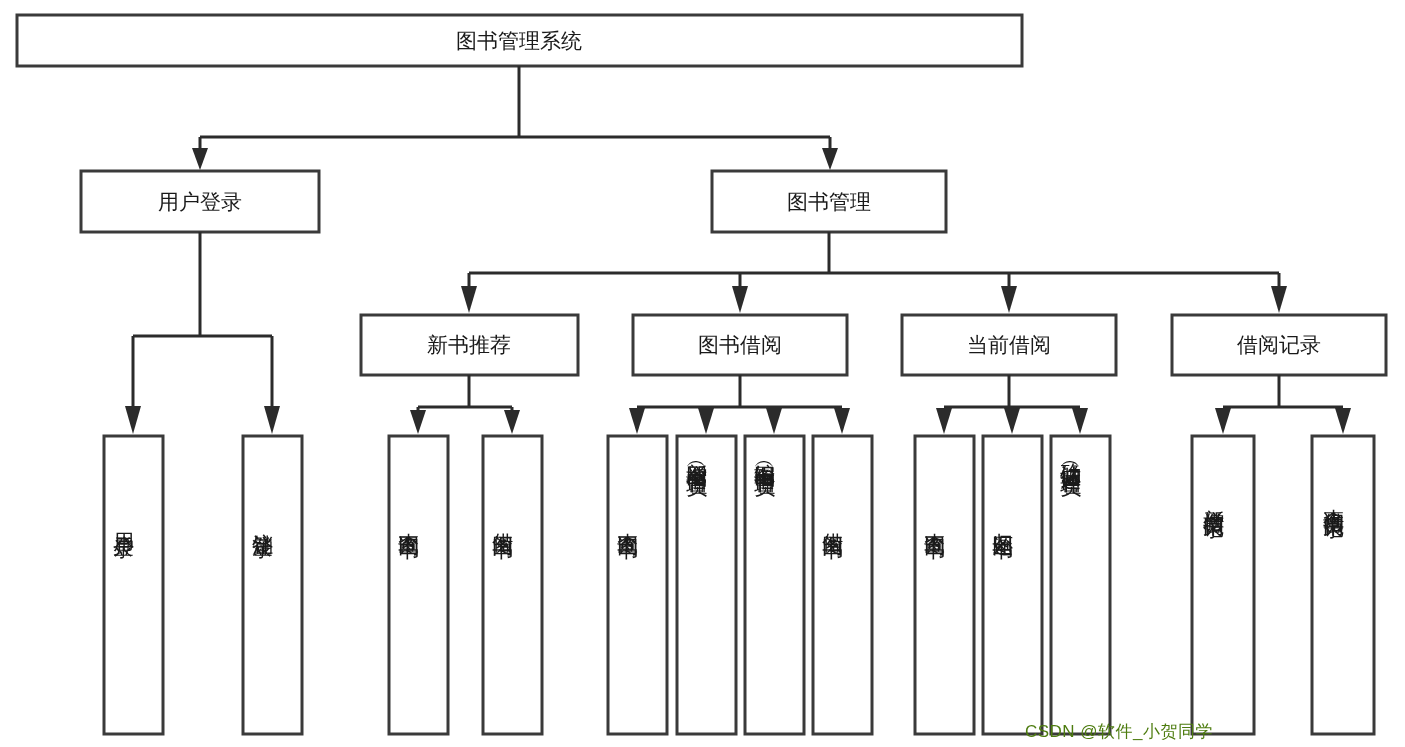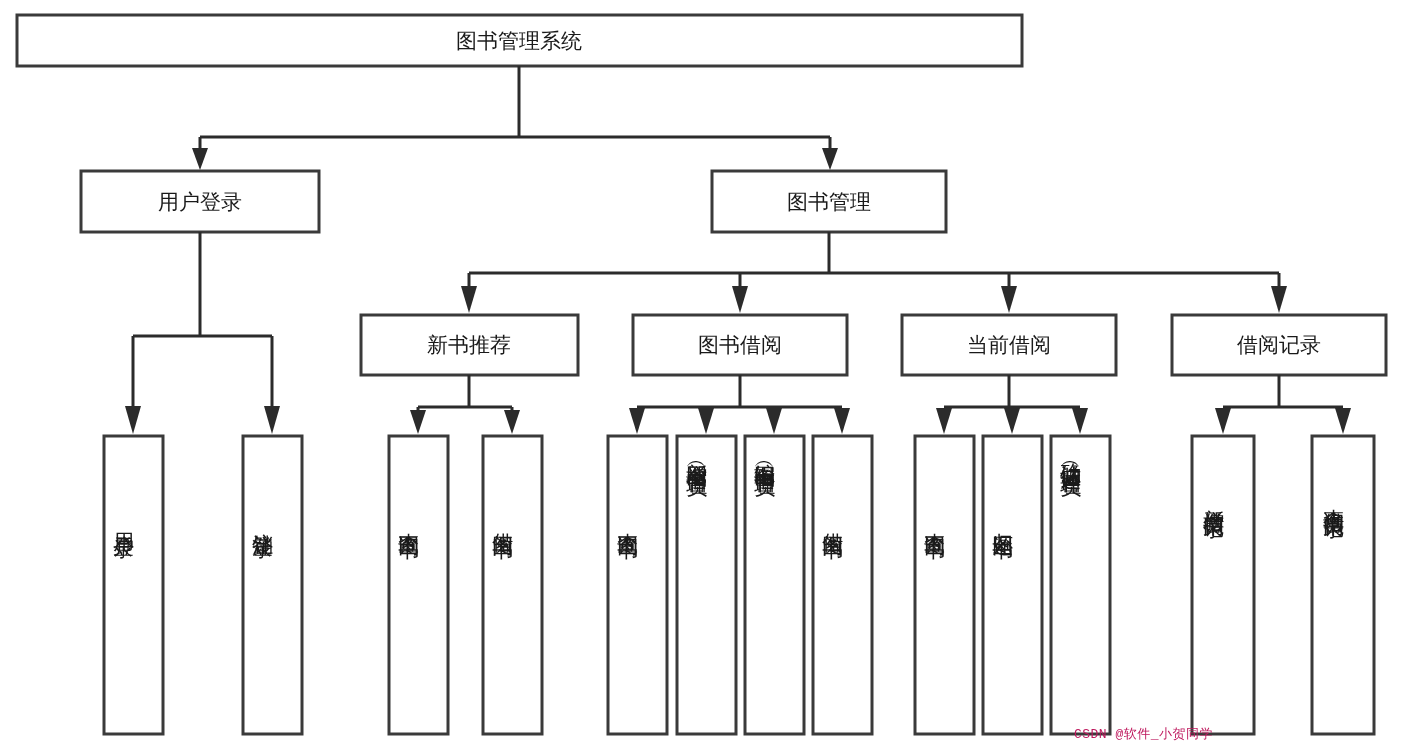--- a/index.html
+++ b/index.html
@@ -59,23 +59,23 @@
     line-height: 1.08;
     letter-spacing: 2px;
     text-align: left;
     white-space: nowrap;
     user-select: none;
   }
   .watermark {
     position: absolute;
     right: 8px;
     bottom: 4px;
-    font-family: Liberation Mono, monospace;
-    font-size: 13px;
-    color: #be185d;
+    font-family: Liberation Sans, sans-serif;
+    font-size: 17px;
+    color: #4d7c0f;
     white-space: nowrap;
     letter-spacing: 0.5px;
   }
 </style>
 </head>
 <body>
 
 <div id="diagram-root">
 
   <svg class="flow" viewBox="0 0 1405 747">

